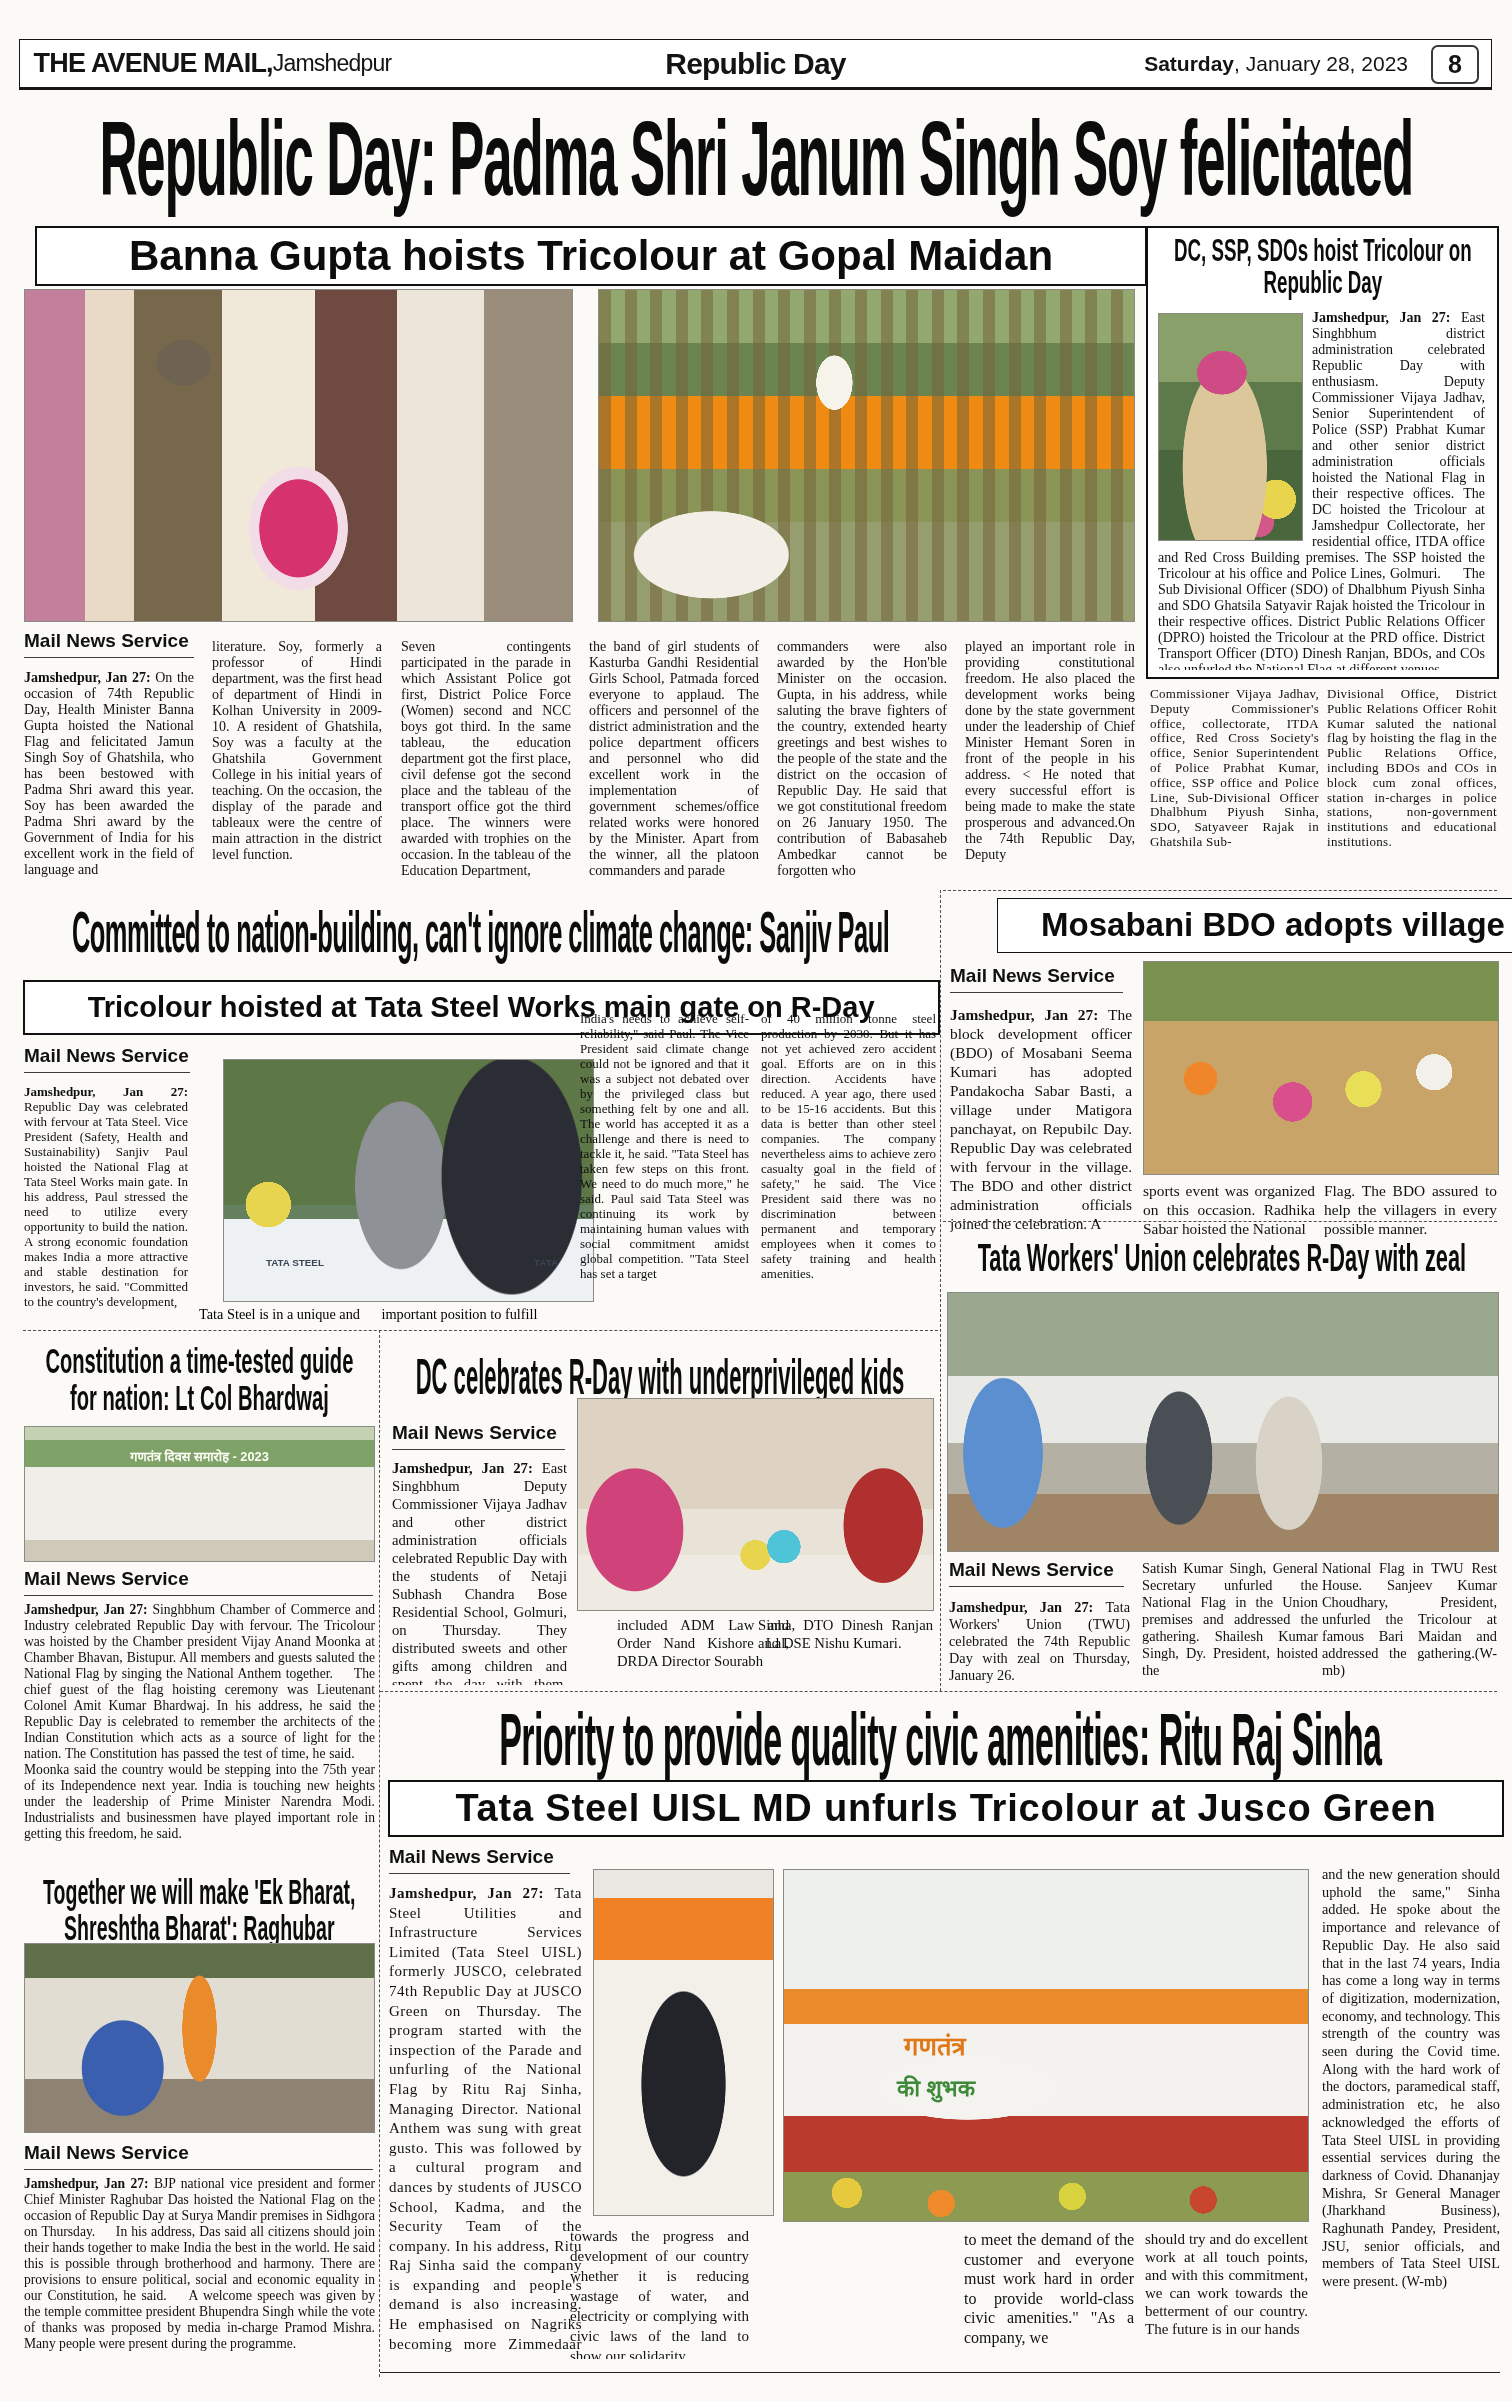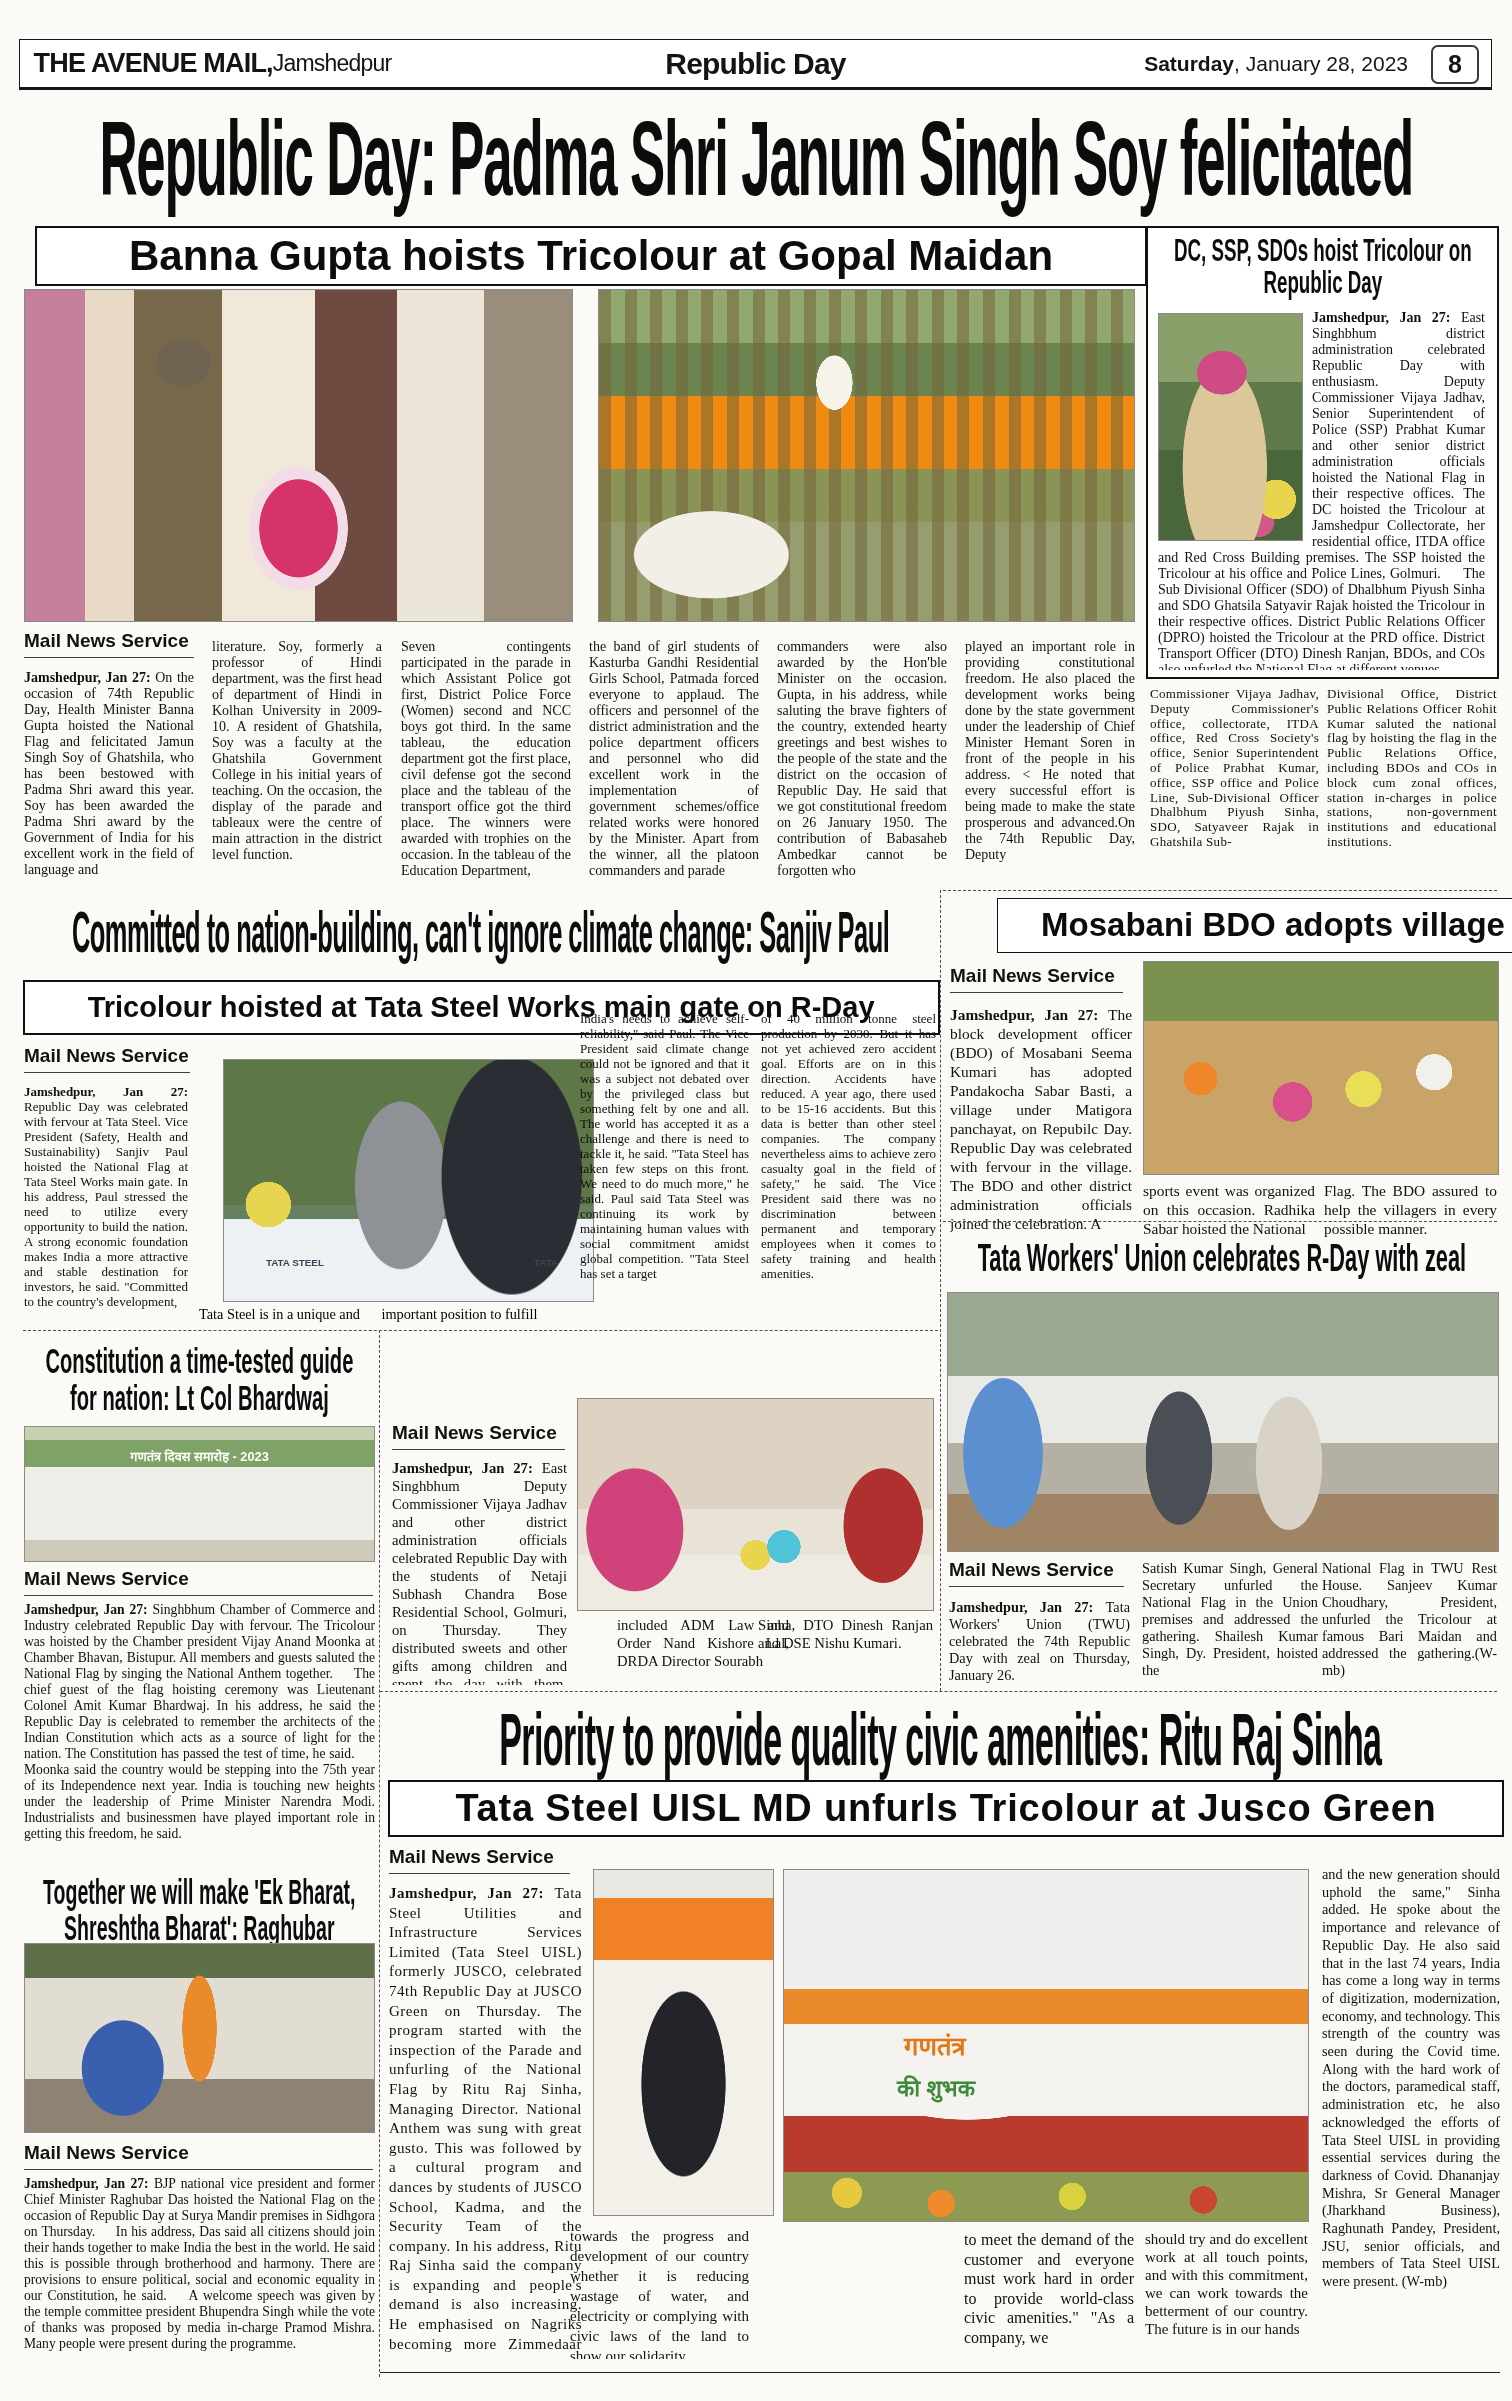--- a/index.html
+++ b/index.html
@@ -205,20 +205,23 @@
 Shreshtha Bharat': Raghubar</span>
   </div>
   <div class="ph ph-raghubar" style="left:24px;top:1943px;width:349px;height:188px;"></div>
   <div class="byline" style="left:24px;top:2142px;width:349px;">Mail News Service</div>
   <div class="col" style="left:24px;top:2176px;width:351px;height:211px;font-size:13.6px;line-height:16px;">
     <b class="dl">Jamshedpur, Jan 27: </b><span>BJP national vice president and former Chief Minister Raghubar Das hoisted the National Flag on the occasion of Republic Day at Surya Mandir premises in Sidhgora on Thursday.</span>
     <span style="display:inline-block;width:16.6px;"></span><span>In his address, Das said all citizens should join their hands together to make India the best in the world. He said this is possible through brotherhood and harmony. There are provisions to ensure political, social and economic equality in our Constitution, he said.</span>
     <span style="display:inline-block;width:16.6px;"></span><span>A welcome speech was given by the temple committee president Bhupendra Singh while the vote of thanks was proposed by media in-charge Pramod Mishra. Many people were present during the programme.</span>
   </div>
 
+  <div class="cond" style="left:388px;top:1352px;width:544px;height:60px;">
+    <span style="width:938px;font-size:38px;transform:scale(0.58,1.32);">DC celebrates R-Day with underprivileged kids</span>
+  </div>
   <div class="byline" style="left:392px;top:1422px;width:173px;">Mail News Service</div>
   <div class="col" style="left:392px;top:1459px;width:175px;height:226px;font-size:14.7px;line-height:18px;">
     <b class="dl">Jamshedpur, Jan 27: </b><span>East Singhbhum Deputy Commissioner Vijaya Jadhav and other district administration officials celebrated Republic Day with the students of Netaji Subhash Chandra Bose Residential School, Golmuri, on Thursday. They distributed sweets and other gifts among children and spent the day with them. Other officials</span>
   </div>
   <div class="ph ph-dckids" style="left:577px;top:1398px;width:355px;height:211px;"></div>
   <div class="col" style="left:577px;top:1616px;width:172px;height:72px;font-size:14.7px;line-height:18px;margin-left:40px;">included ADM Law and Order Nand Kishore Lal, DRDA Director Sourabh</div>
   <div class="col" style="left:758px;top:1616px;width:175px;height:72px;font-size:14.7px;line-height:18px;">Sinha, DTO Dinesh Ranjan and DSE Nishu Kumari.</div>
 
   <div class="cond" style="left:380px;top:1702px;width:1121px;height:72px;">
     <span style="width:1648px;font-size:50px;letter-spacing:-0.8px;transform:scale(0.68,1.5);">Priority to provide quality civic amenities: Ritu Raj Sinha</span>

